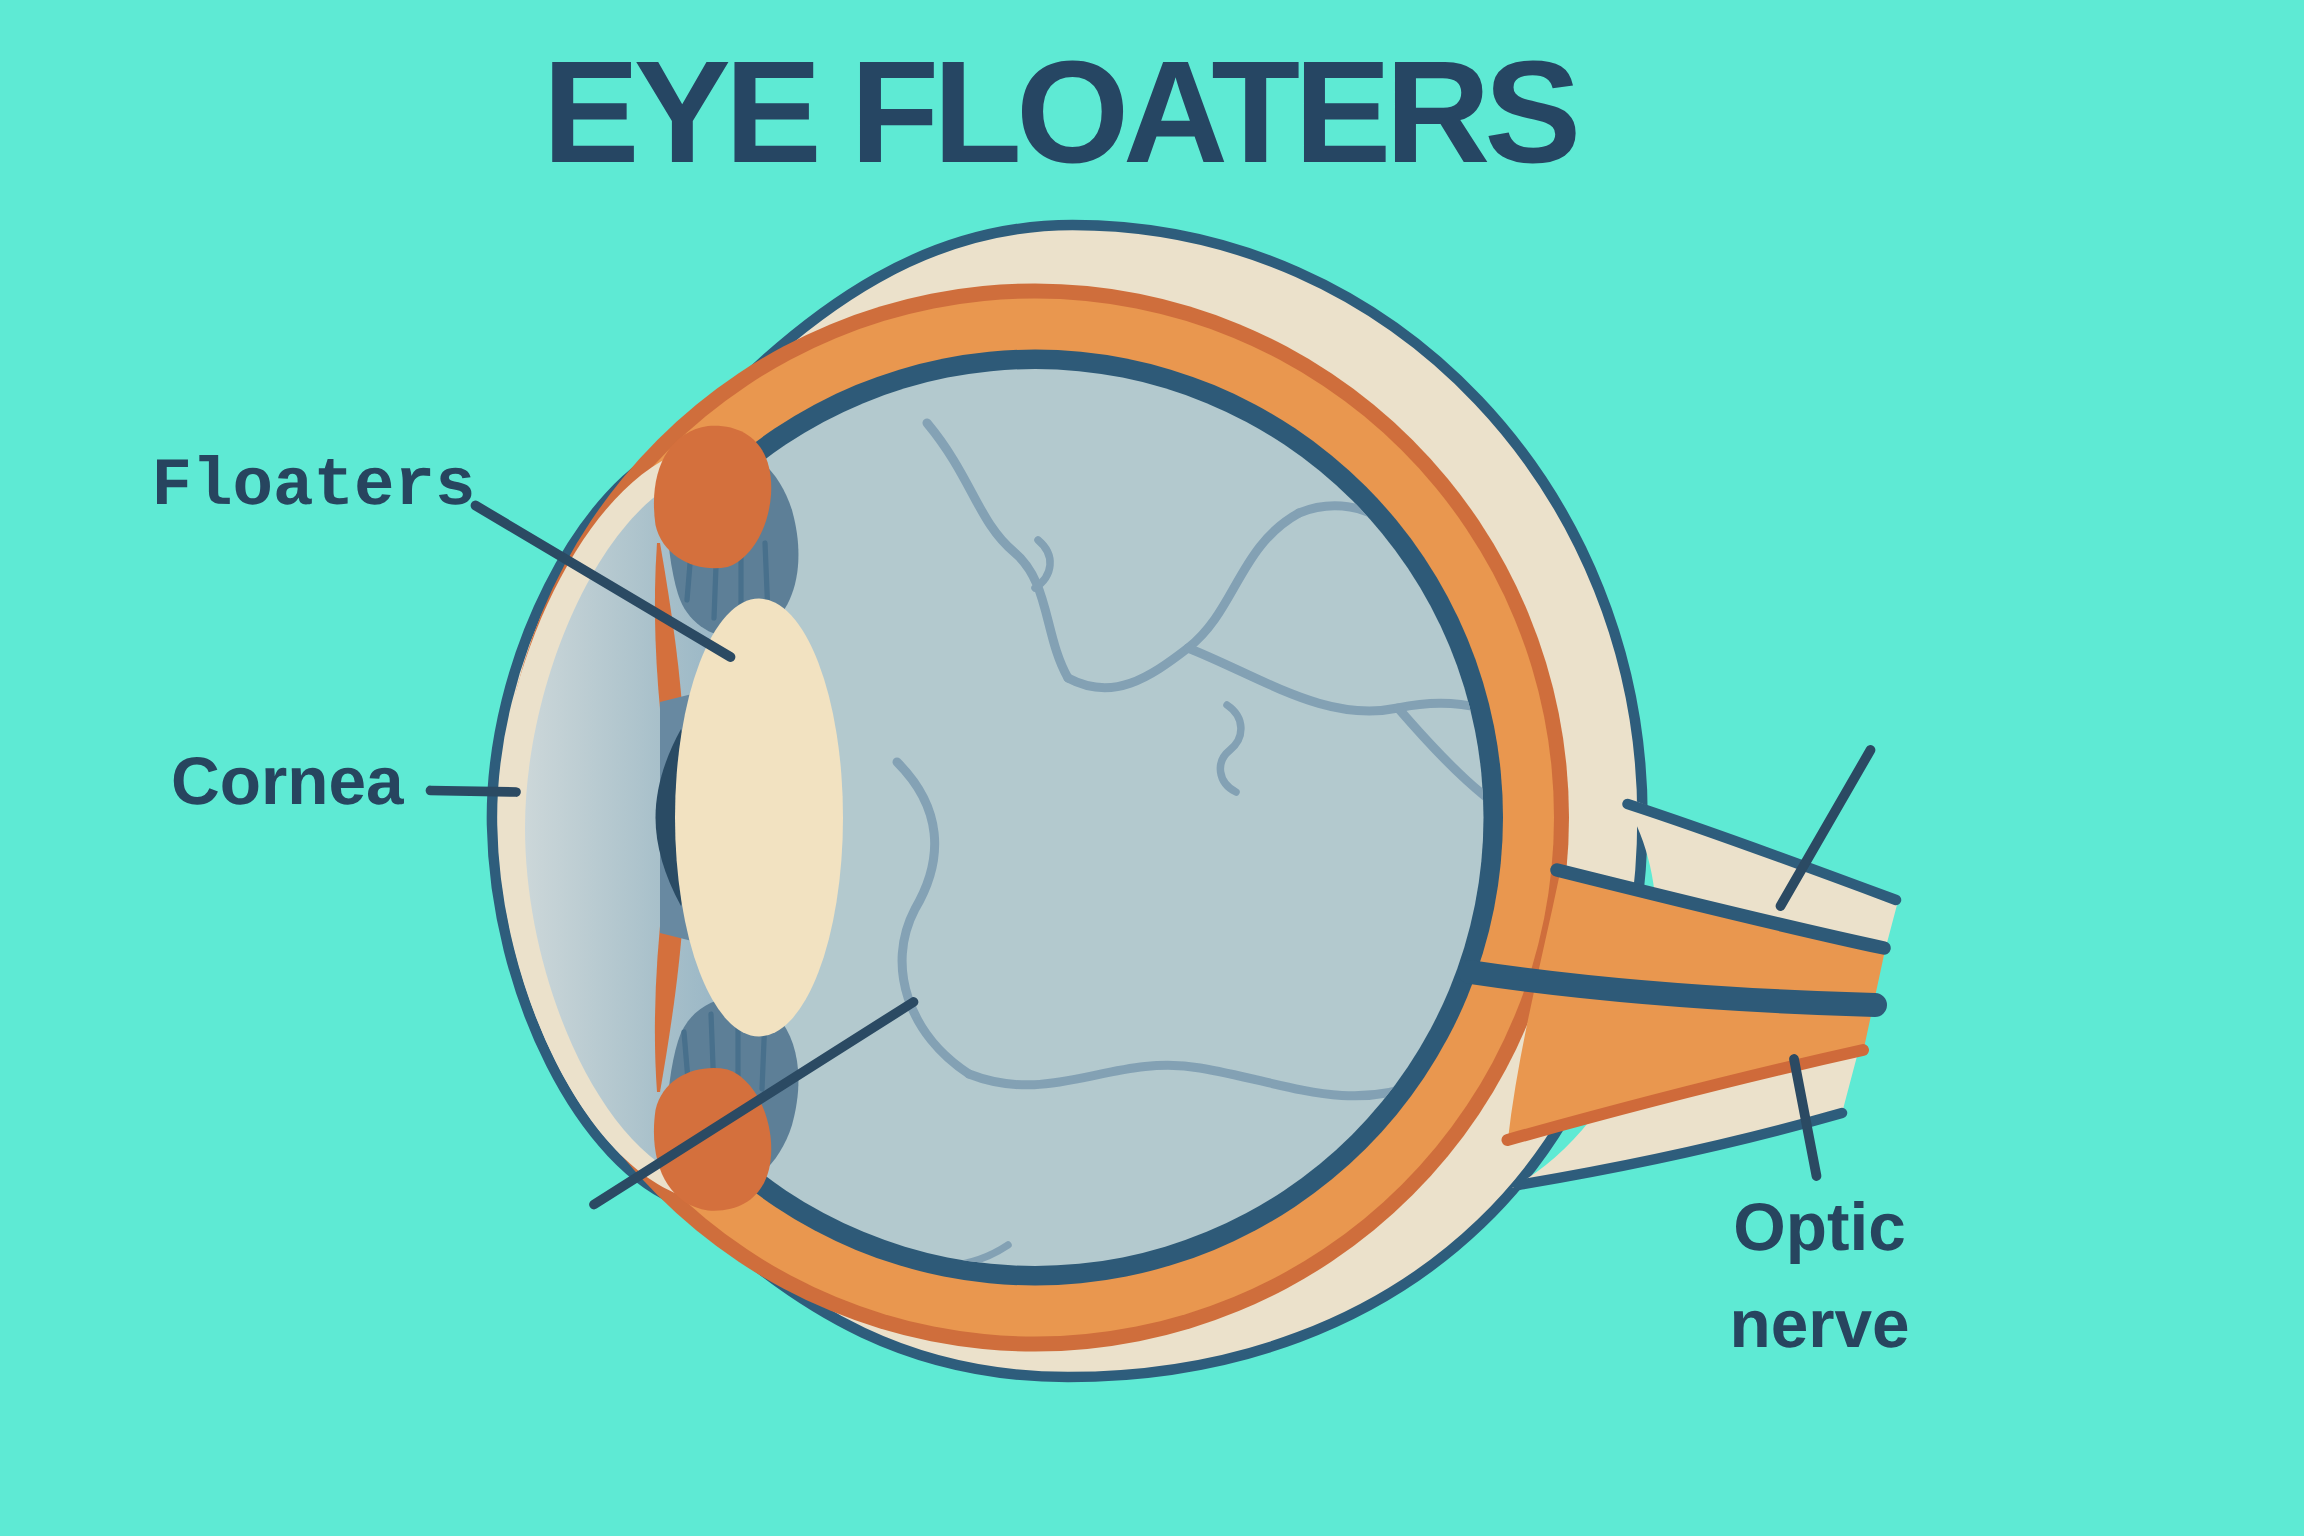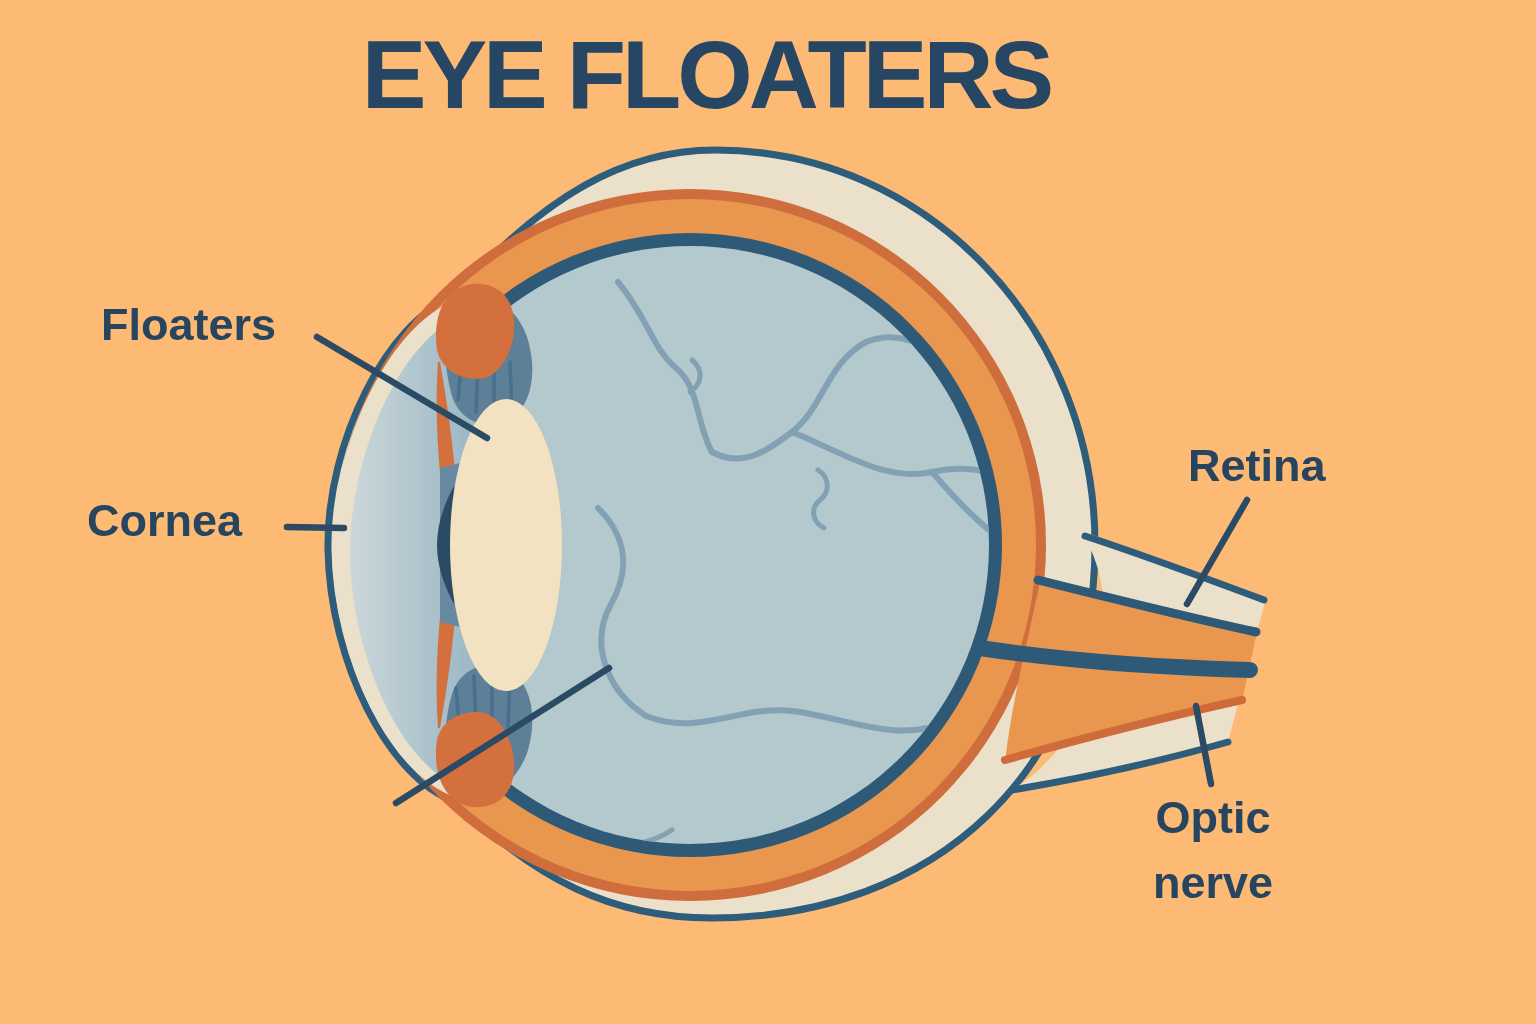--- a/index.html
+++ b/index.html
@@ -1,19 +1,19 @@
 <!DOCTYPE html>
 <html><head>
 <meta charset="utf-8">
 <style>
   html,body{margin:0;padding:0;}
   .stage{
     position:relative;
     width:1536px;height:1024px;
-    background:#fdba74;
+    background:#5eead4;
     overflow:hidden;
     font-family:"Liberation Sans", sans-serif;
   }
   .stage svg{position:absolute;left:0;top:0;}
   .title{
     position:absolute;
     left:206px;top:26px;width:1000px;
     text-align:center;
     font-size:97px;
     font-weight:700;
@@ -22,22 +22,22 @@
     line-height:1;
     white-space:nowrap;
   }
   .lbl{
     position:absolute;
     font-size:45px;
     font-weight:700;
     color:#27455f;
     line-height:1.28;
   }
-  .lbl-floaters{left:101px;top:296px;}
-  .lbl-cornea{left:87px;top:492px;}
+  .lbl-floaters{left:101px;top:296px;font-family:Liberation Mono, monospace;}
+  .lbl-cornea{left:114px;top:492px;}
   .lbl-vitreous{left:148px;top:776px;width:264px;text-align:center;}
   .lbl-retina{left:1188px;top:437px;}
   .lbl-optic{left:1133px;top:785px;width:160px;text-align:center;line-height:1.45;}
 </style>
 </head>
 <body>
 
 <div class="stage">
 
   <svg width="1536" height="1024" viewBox="0 0 1536 1024">
@@ -130,16 +130,15 @@
       <line x1="396" y1="803" x2="609" y2="668"></line>
       <line x1="1247" y1="500" x2="1187" y2="604"></line>
       <line x1="1196" y1="706" x2="1211" y2="784"></line>
     </g>
   </svg>
 
   <div class="title">EYE FLOATERS</div>
 
   <div class="lbl lbl-floaters">Floaters</div>
   <div class="lbl lbl-cornea">Cornea</div>
-  <div class="lbl lbl-retina">Retina</div>
   <div class="lbl lbl-optic">Optic nerve</div>
 
 </div>
 
 </body></html>

